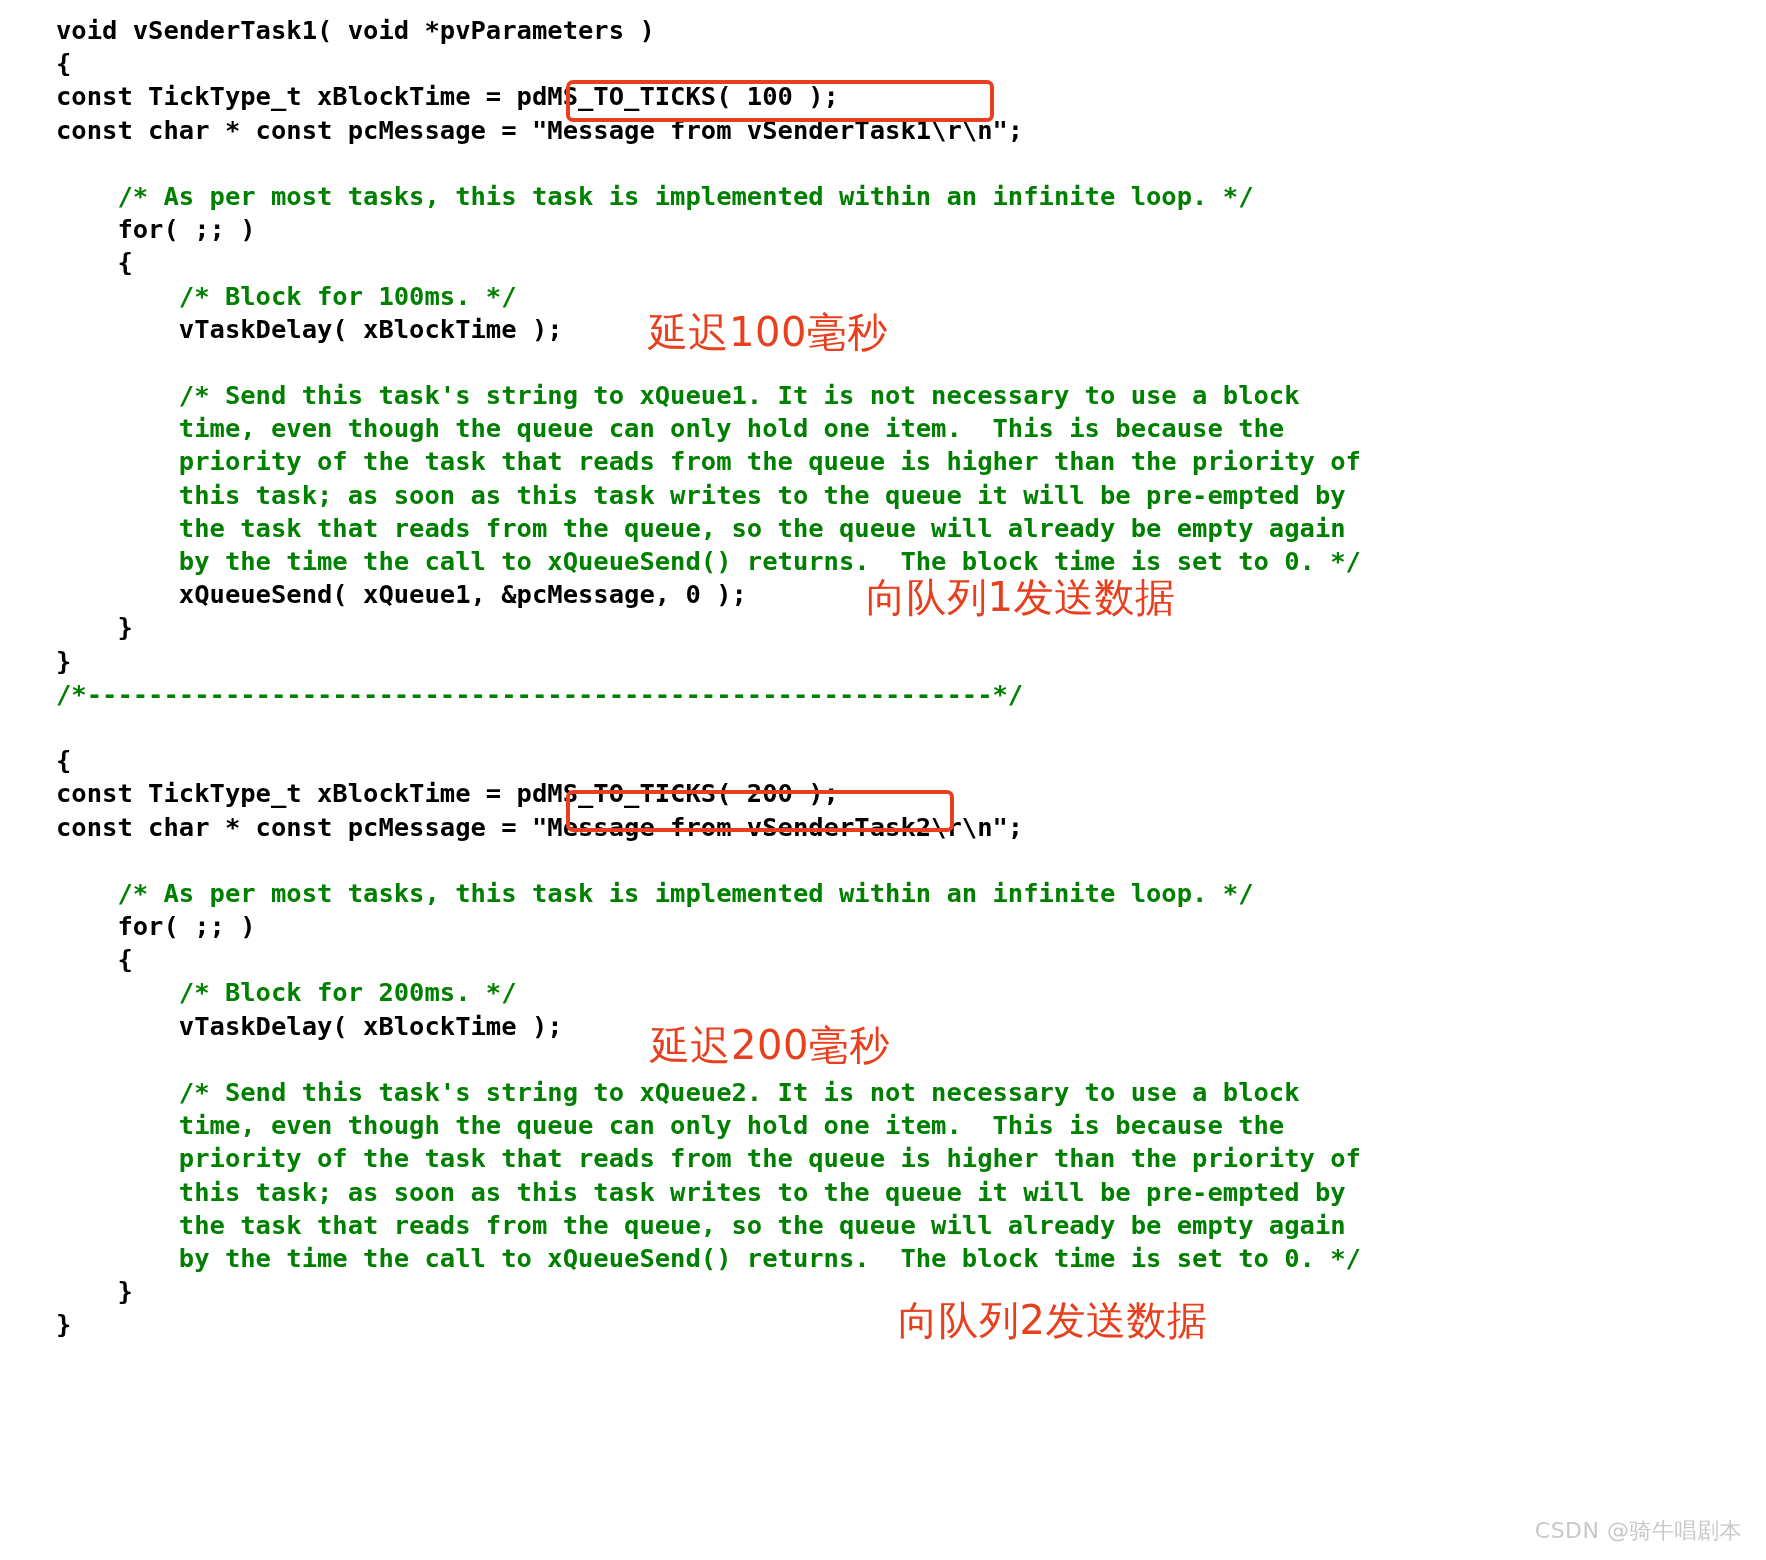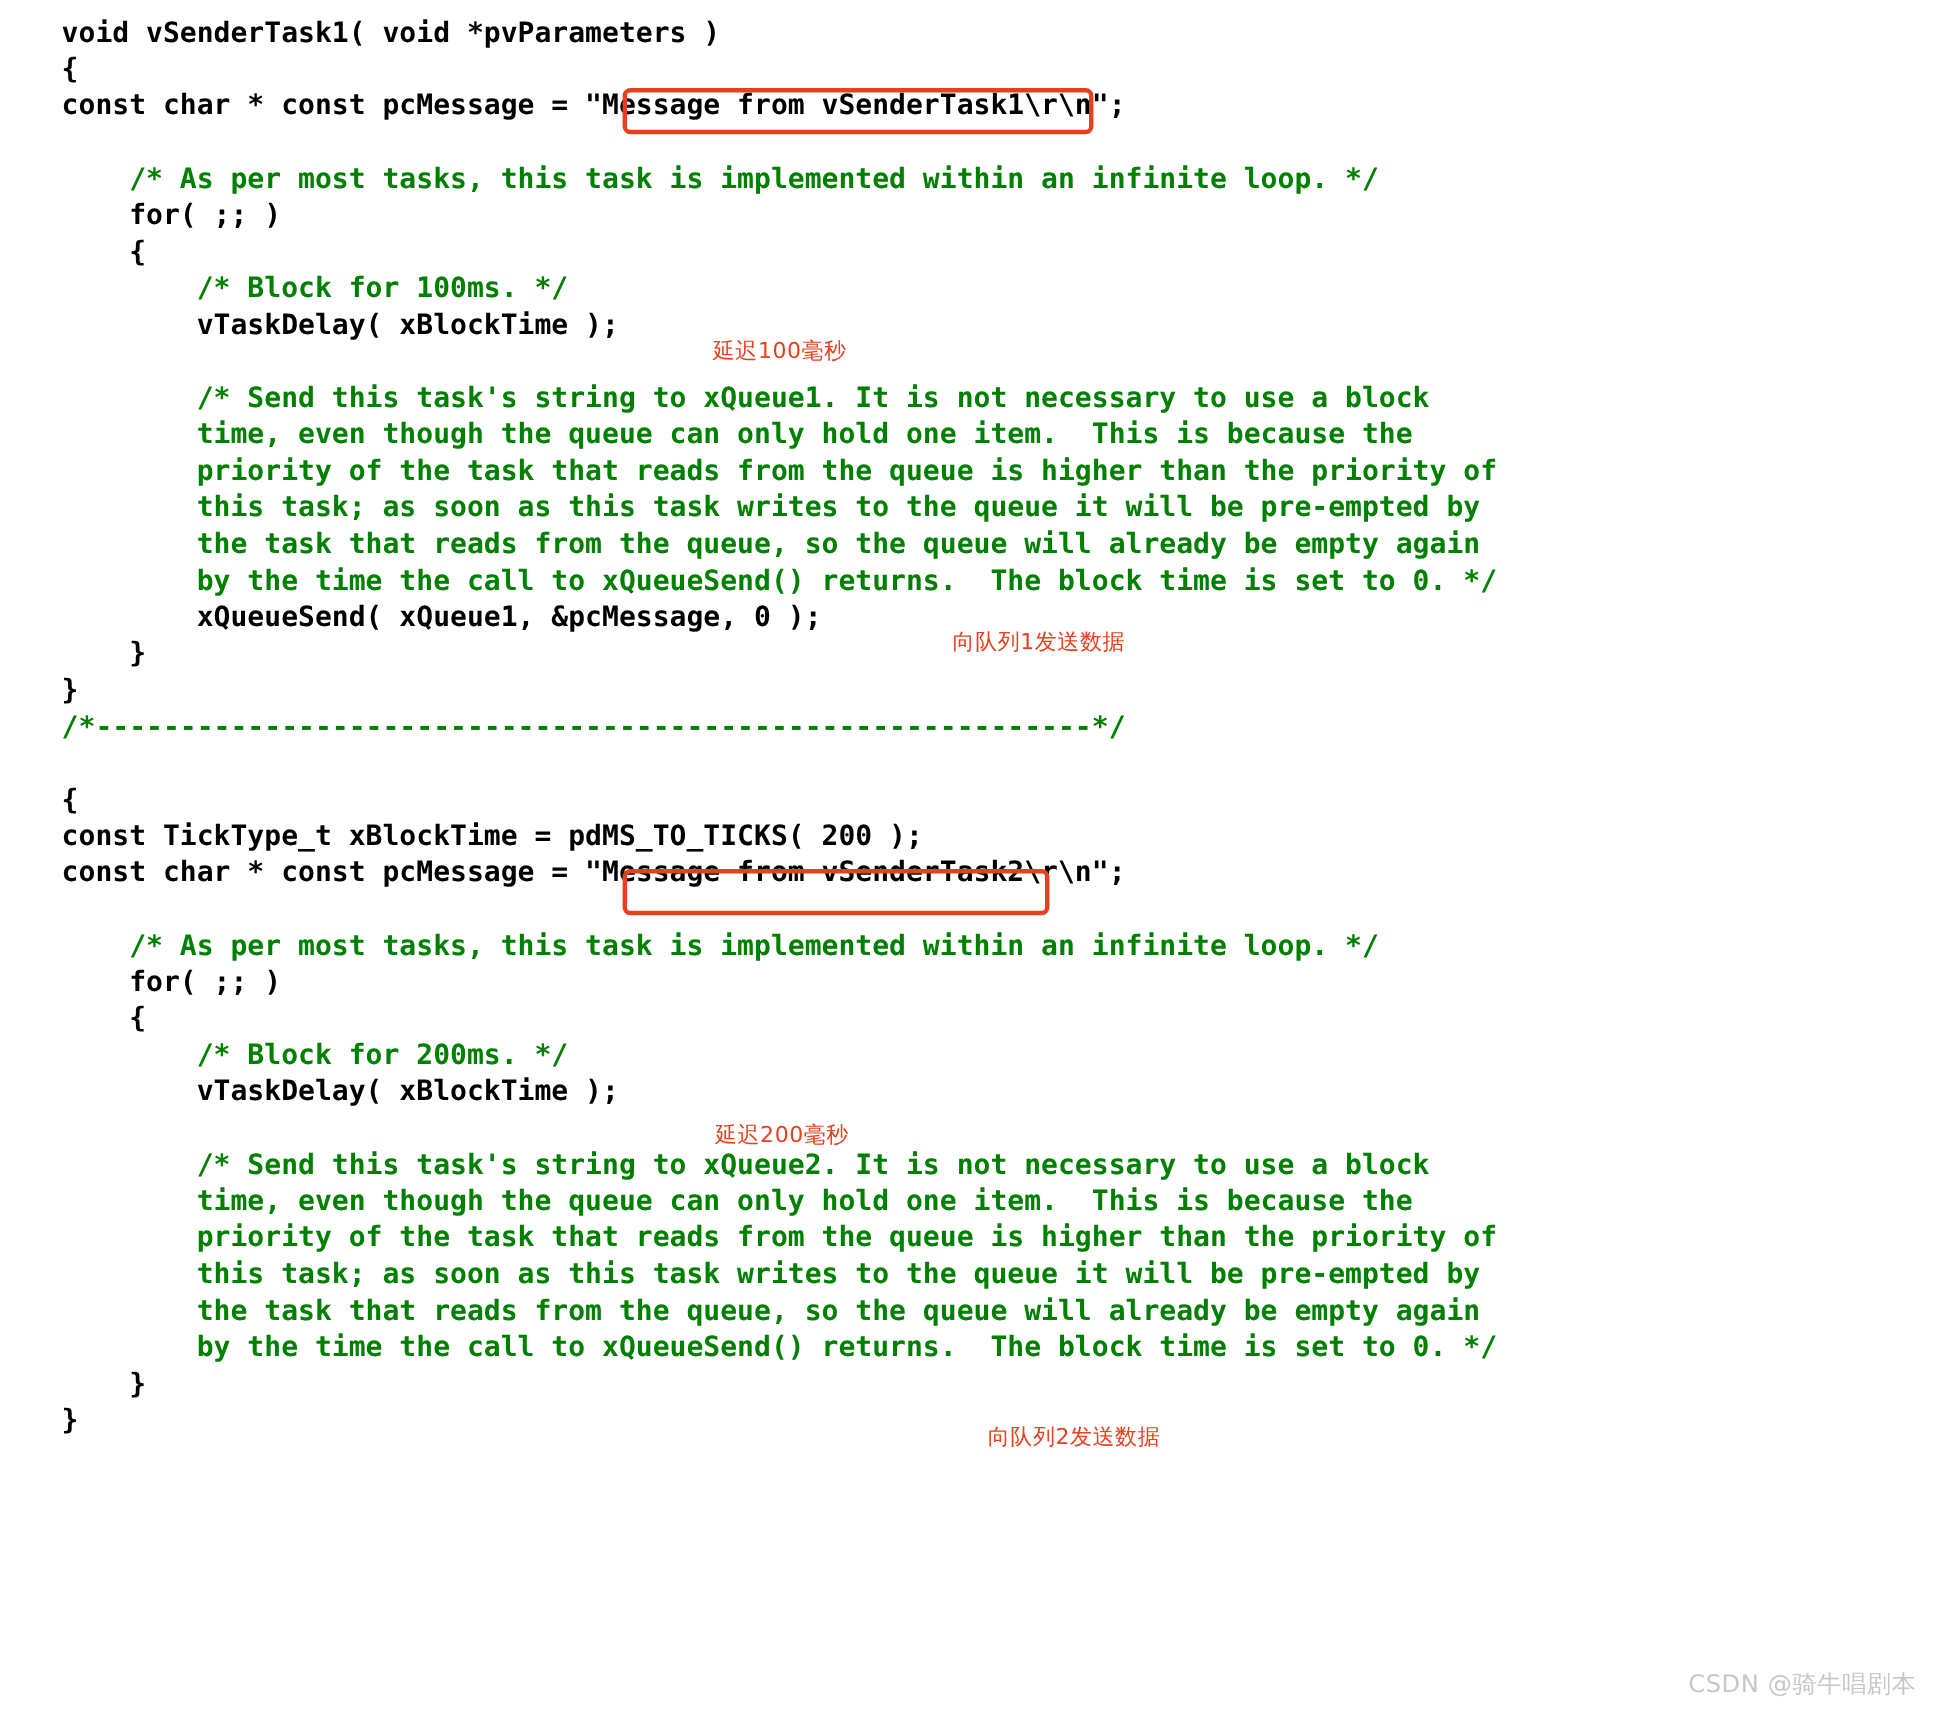--- a/index.html
+++ b/index.html
@@ -62,21 +62,21 @@
     top: 790px;
     width: 388px;
     height: 42px;
   }
 
   
   .cn-note {
     position: absolute;
     color: #e8401f;
     font-family: "DejaVu Sans", "Liberation Sans", sans-serif;
-    font-size: 20px;
+    font-size: 40px;
     font-weight: 400;
     white-space: nowrap;
     letter-spacing: 0.5px;
   }
   #cn-note-1 { left: 648px; top: 305px; }
   #cn-note-2 { left: 866px; top: 570px; }
   #cn-note-3 { left: 650px; top: 1018px; }
   #cn-note-4 { left: 898px; top: 1293px; }
 
   
@@ -91,20 +91,21 @@
     white-space: nowrap;
   }
 </style>
 </head>
 <body>
 
 <div id="code-sheet">
 
   <div class="code-line tok-code">void vSenderTask1( void *pvParameters )</div>
   <div class="code-line tok-code">{</div>
+  <div class="code-line tok-code">const TickType_t xBlockTime = pdMS_TO_TICKS( 100 );</div>
   <div class="code-line tok-code">const char * const pcMessage = "Message from vSenderTask1\r\n";</div>
   <div class="code-line blank"></div>
   <div class="code-line tok-comment">    /* As per most tasks, this task is implemented within an infinite loop. */</div>
   <div class="code-line tok-code">    for( ;; )</div>
   <div class="code-line tok-code">    {</div>
   <div class="code-line tok-comment">        /* Block for 100ms. */</div>
   <div class="code-line tok-code">        vTaskDelay( xBlockTime );</div>
   <div class="code-line blank"></div>
   <div class="code-line tok-comment">        /* Send this task's string to xQueue1. It is not necessary to use a block</div>
   <div class="code-line tok-comment">        time, even though the queue can only hold one item.  This is because the</div>

